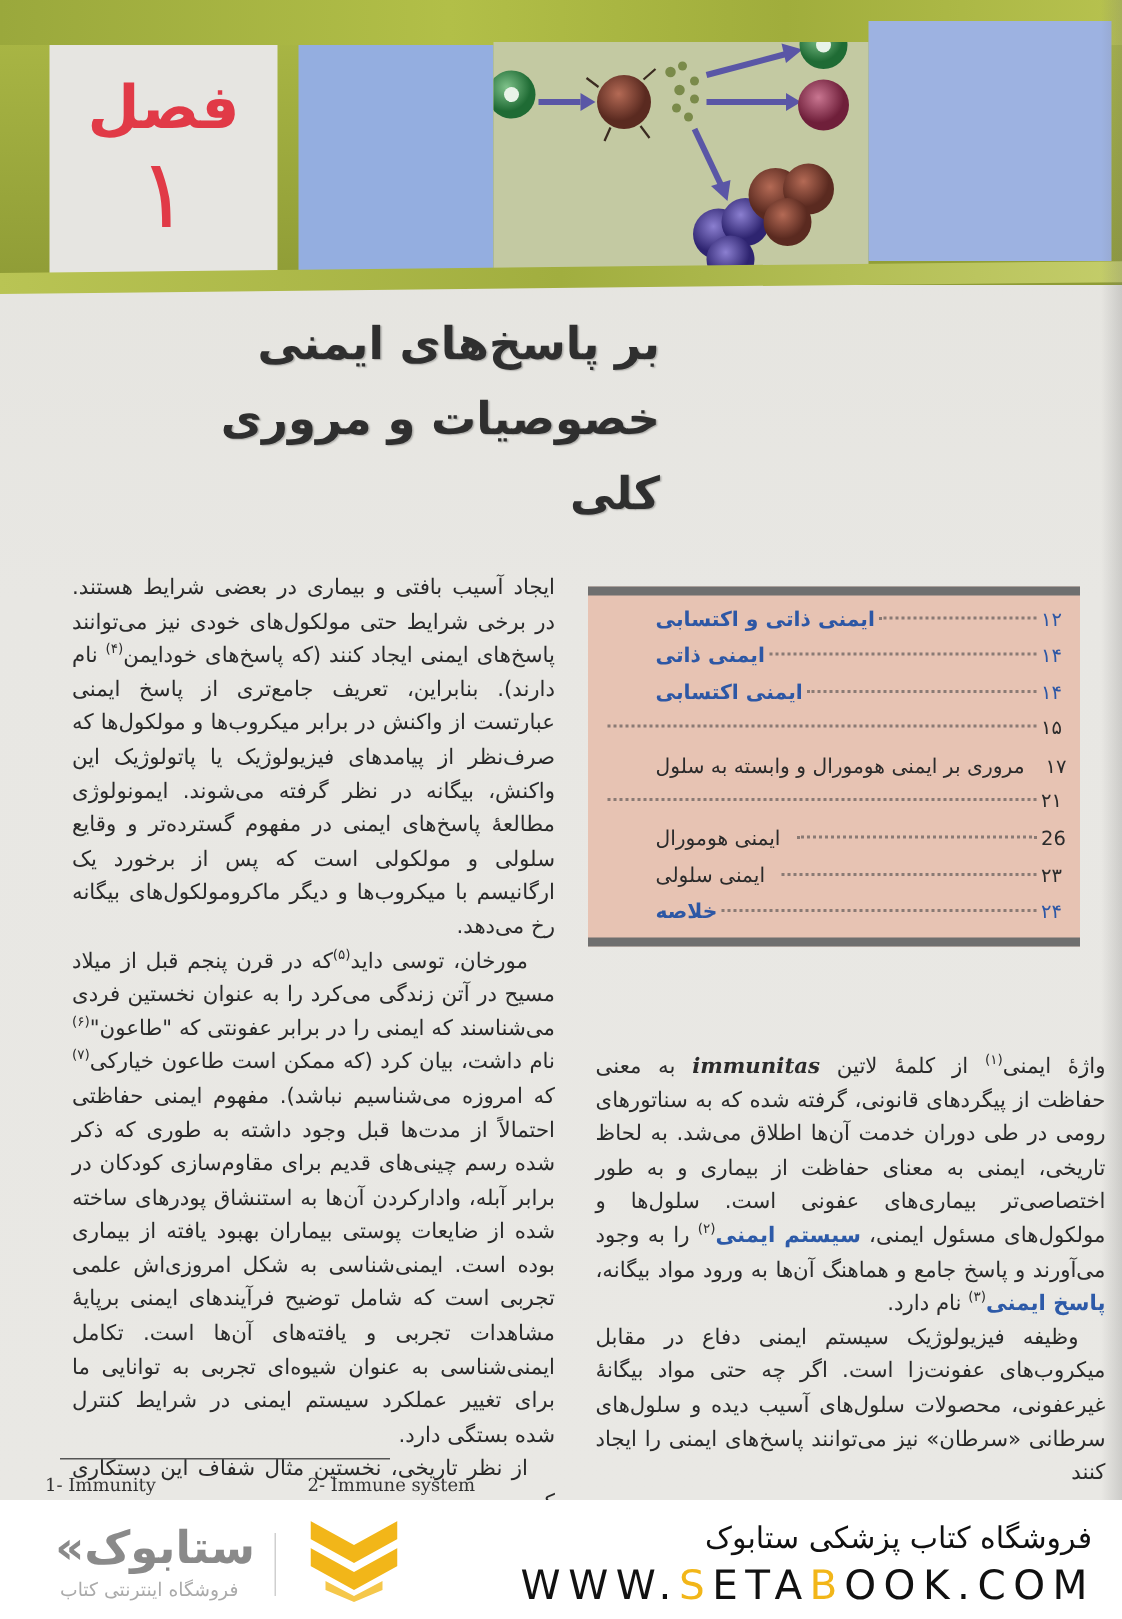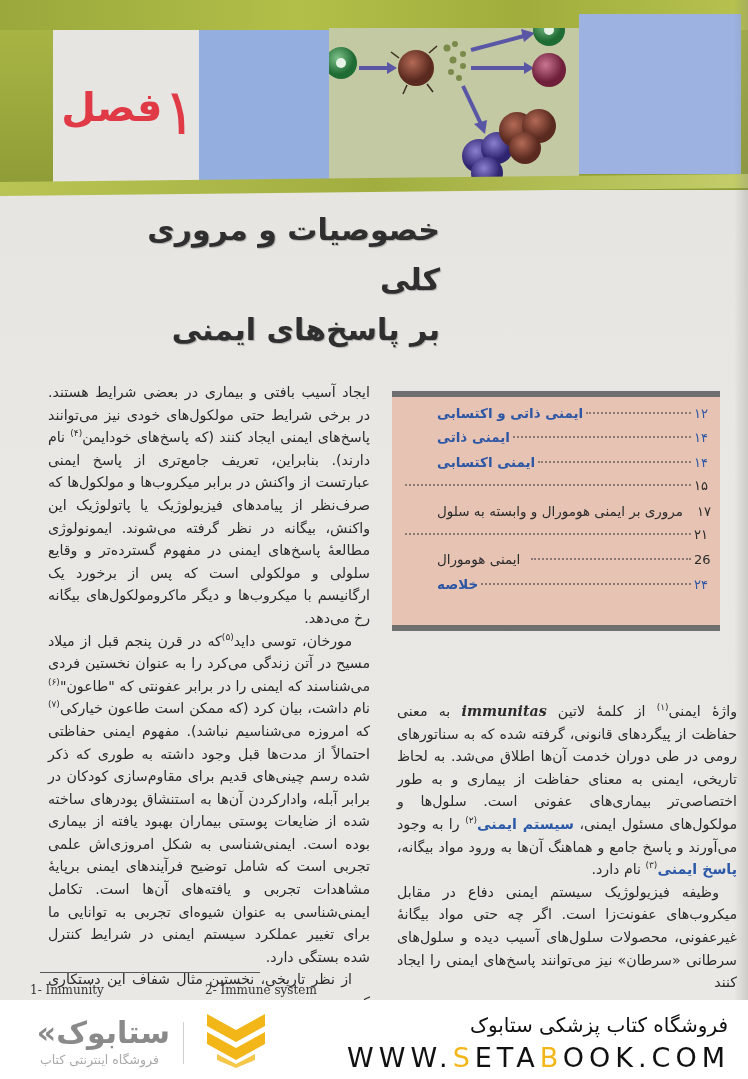--- a/index.html
+++ b/index.html
@@ -21,23 +21,23 @@
   .banner {
     position: absolute; left: 0; top: 0; width: 748px; height: 190px;
     background: linear-gradient(180deg, #9ba93a 0%, #a8b544 15%, #8f9c36 100%);
   }
   .banner-bottom {
     position: absolute; left: 0; top: 178px; width: 748px; height: 14px;
     background: linear-gradient(90deg, #b9c454 0%, #a1ae3f 50%, #c4cd6a 100%);
     transform: skewY(-0.6deg);
   }
   .chapter-box {
-    position: absolute; left: 53px; top: 30px; width: 152px; height: 158px;
+    position: absolute; left: 33px; top: 30px; width: 152px; height: 158px;
     background: #e6e5e1;
-    display: flex; flex-direction: row; align-items: center; justify-content: center;
+    display: flex; flex-direction: column; align-items: center; justify-content: center;
   }
   .chapter-word {
     font-family: "DejaVu Sans", sans-serif; color: #e13a47; font-size: 40px; font-weight: bold;
     direction: rtl; line-height: 1; margin-top: -4px;
   }
   .chapter-num {
     font-family: "DejaVu Sans", sans-serif; color: #e13a47; font-size: 64px; line-height: 1;
     margin-top: 6px;
   }
   .blue-panel-1 {
@@ -212,22 +212,22 @@
 
       <circle cx="188" cy="102" r="18" fill="url(#gBrown)"></circle>
       <circle cx="210" cy="98" r="17" fill="url(#gBrown)"></circle>
       <circle cx="196" cy="120" r="16" fill="url(#gBrown)"></circle>
     </svg>
   </div>
   <div class="blue-panel-2"></div>
   <div class="banner-bottom"></div>
 
   <div class="title">
+    <div>بر پاسخ‌های ایمنی</div>
     <div>خصوصیات و مروری کلی</div>
-    <div>بر پاسخ‌های ایمنی</div>
   </div>
 
   <div class="toc">
     <div class="toc-row main">
       <span class="toc-label">ایمنی ذاتی و اکتسابی</span>
       <span class="toc-dots"></span>
       <span class="toc-page">۱۲</span>
     </div>
     <div class="toc-row main">
       <span class="toc-label">ایمنی ذاتی</span>
@@ -249,20 +249,25 @@
       <span class="toc-page">۱۷</span>
     </div>
     <div class="toc-row sub">
       <span class="toc-dots"></span>
       <span class="toc-page">۲۱</span>
     </div>
     <div class="toc-row sub">
       <span class="toc-label">ایمنی هومورال</span>
       <span class="toc-dots"></span>
       <span class="toc-page">26</span>
+    </div>
+    <div class="toc-row sub">
+      <span class="toc-label">ایمنی سلولی</span>
+      <span class="toc-dots"></span>
+      <span class="toc-page">۲۳</span>
     </div>
     <div class="toc-row main last">
       <span class="toc-label">خلاصه</span>
       <span class="toc-dots"></span>
       <span class="toc-page">۲۴</span>
     </div>
   </div>
 
   <div class="col col-left">
     <p><span>ایجاد آسیب بافتی و بیماری در بعضی شرایط هستند. در برخی شرایط حتی مولکول‌های خودی نیز می‌توانند پاسخ‌های ایمنی ایجاد کنند (که پاسخ‌های خودایمن</span><span class="sup">(۴)</span><span> نام دارند). بنابراین، تعریف جامع‌تری از پاسخ ایمنی عبارتست از واکنش در برابر میکروب‌ها و مولکول‌ها که صرف‌نظر از پیامدهای فیزیولوژیک یا پاتولوژیک این واکنش، بیگانه در نظر گرفته می‌شوند. ایمونولوژی مطالعهٔ پاسخ‌های ایمنی در مفهوم گسترده‌تر و وقایع سلولی و مولکولی است که پس از برخورد یک ارگانیسم با میکروب‌ها و دیگر ماکرومولکول‌های بیگانه رخ می‌دهد.</span></p>

